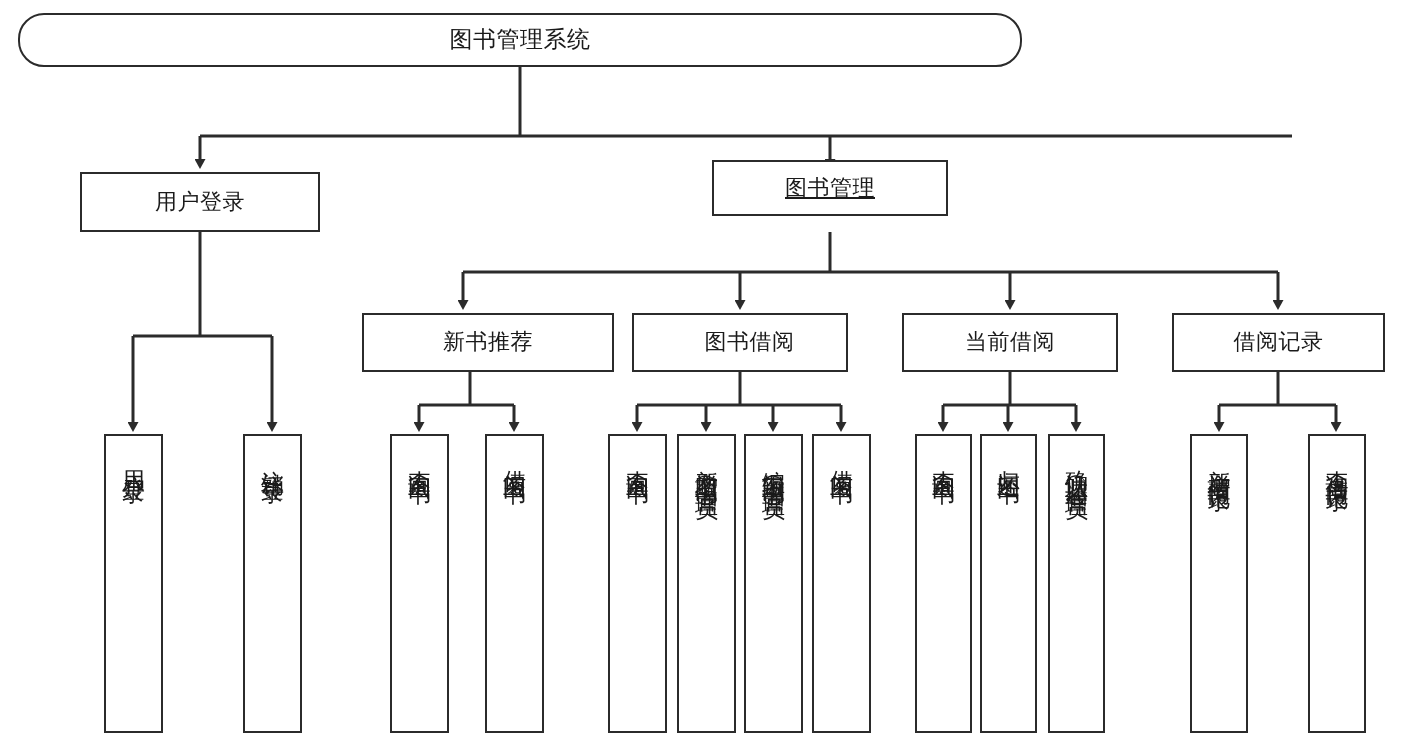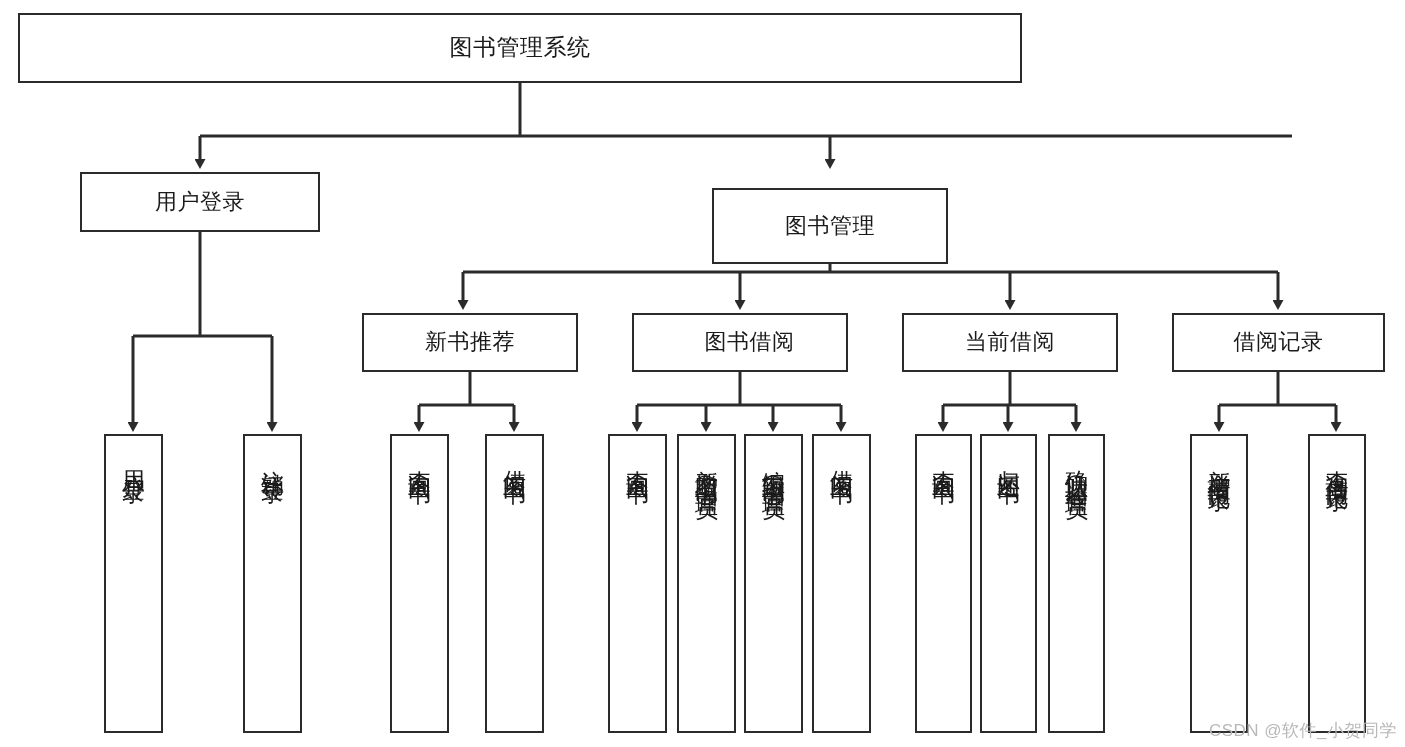--- a/index.html
+++ b/index.html
@@ -121,32 +121,32 @@
       <path d="M1008,405 L1008,423" marker-end="url(#arrow)"></path>
       <path d="M1076,405 L1076,423" marker-end="url(#arrow)"></path>
 
       <path d="M1278,372 L1278,405"></path>
       <path d="M1219,405 L1336,405"></path>
       <path d="M1219,405 L1219,423" marker-end="url(#arrow)"></path>
       <path d="M1336,405 L1336,423" marker-end="url(#arrow)"></path>
     </g>
   </svg>
 
-  <div class="node root horiz" style="left:18px; top:13px; width:1004px; height:70px;">
+  <div class="node root horiz" style="left:18px; top:13px; width:1004px; height:54px;border-radius:26px;">
     <span class="label">图书管理系统</span>
   </div>
 
   <div class="node horiz" style="left:80px; top:172px; width:240px; height:60px;">
     <span class="label">用户登录</span>
   </div>
-  <div class="node horiz" style="left:712px; top:188px; width:236px; height:76px;">
+  <div class="node horiz" style="left:712px; top:160px; width:236px; height:56px;text-decoration:underline;">
     <span class="label">图书管理</span>
   </div>
 
-  <div class="node horiz" style="left:362px; top:313px; width:216px; height:59px;">
+  <div class="node horiz" style="left:362px; top:313px; width:252px; height:59px;">
     <span class="label">新书推荐</span>
   </div>
   <div class="node horiz" style="left:632px; top:313px; width:216px; height:59px;padding-left:19px;">
     <span class="label">图书借阅</span>
   </div>
   <div class="node horiz" style="left:902px; top:313px; width:216px; height:59px;align-items:center;">
     <span class="label">当前借阅</span>
   </div>
   <div class="node horiz" style="left:1172px; top:313px; width:213px; height:59px;justify-content:center;">
     <span class="label">借阅记录</span>
@@ -189,15 +189,14 @@
     <span class="label">确认归还（管理员）</span>
   </div>
 
   <div class="node vert" style="left:1190px; top:434px; width:58px; height:299px;">
     <span class="label">新增借阅记录</span>
   </div>
   <div class="node vert" style="left:1308px; top:434px; width:58px; height:299px;">
     <span class="label">查询借阅记录</span>
   </div>
 
-  <div class="watermark">CSDN @软件_小贺同学</div>
 
 </div>
 
 </body></html>

